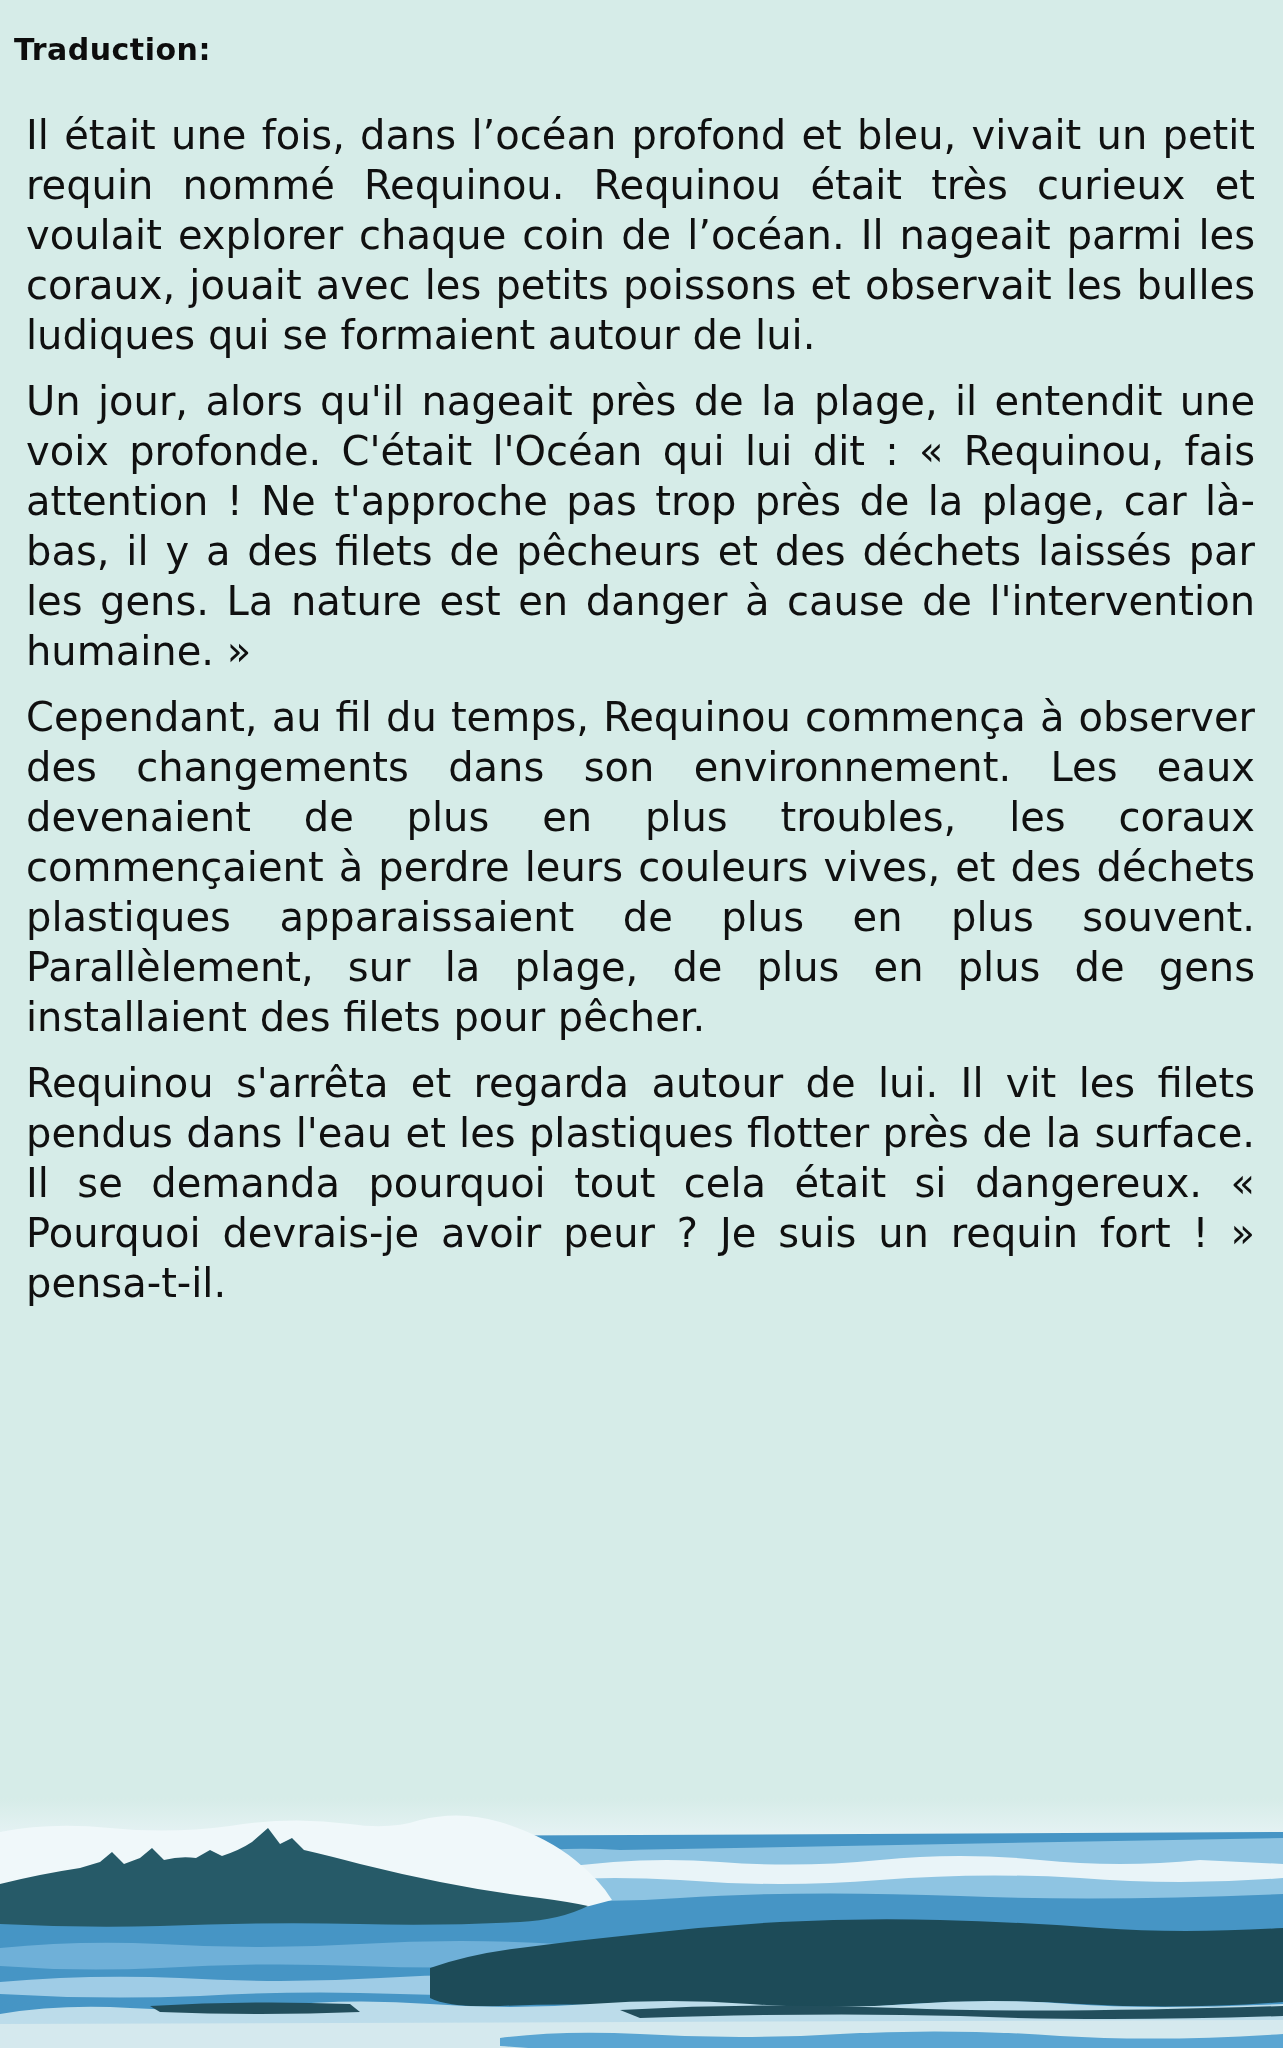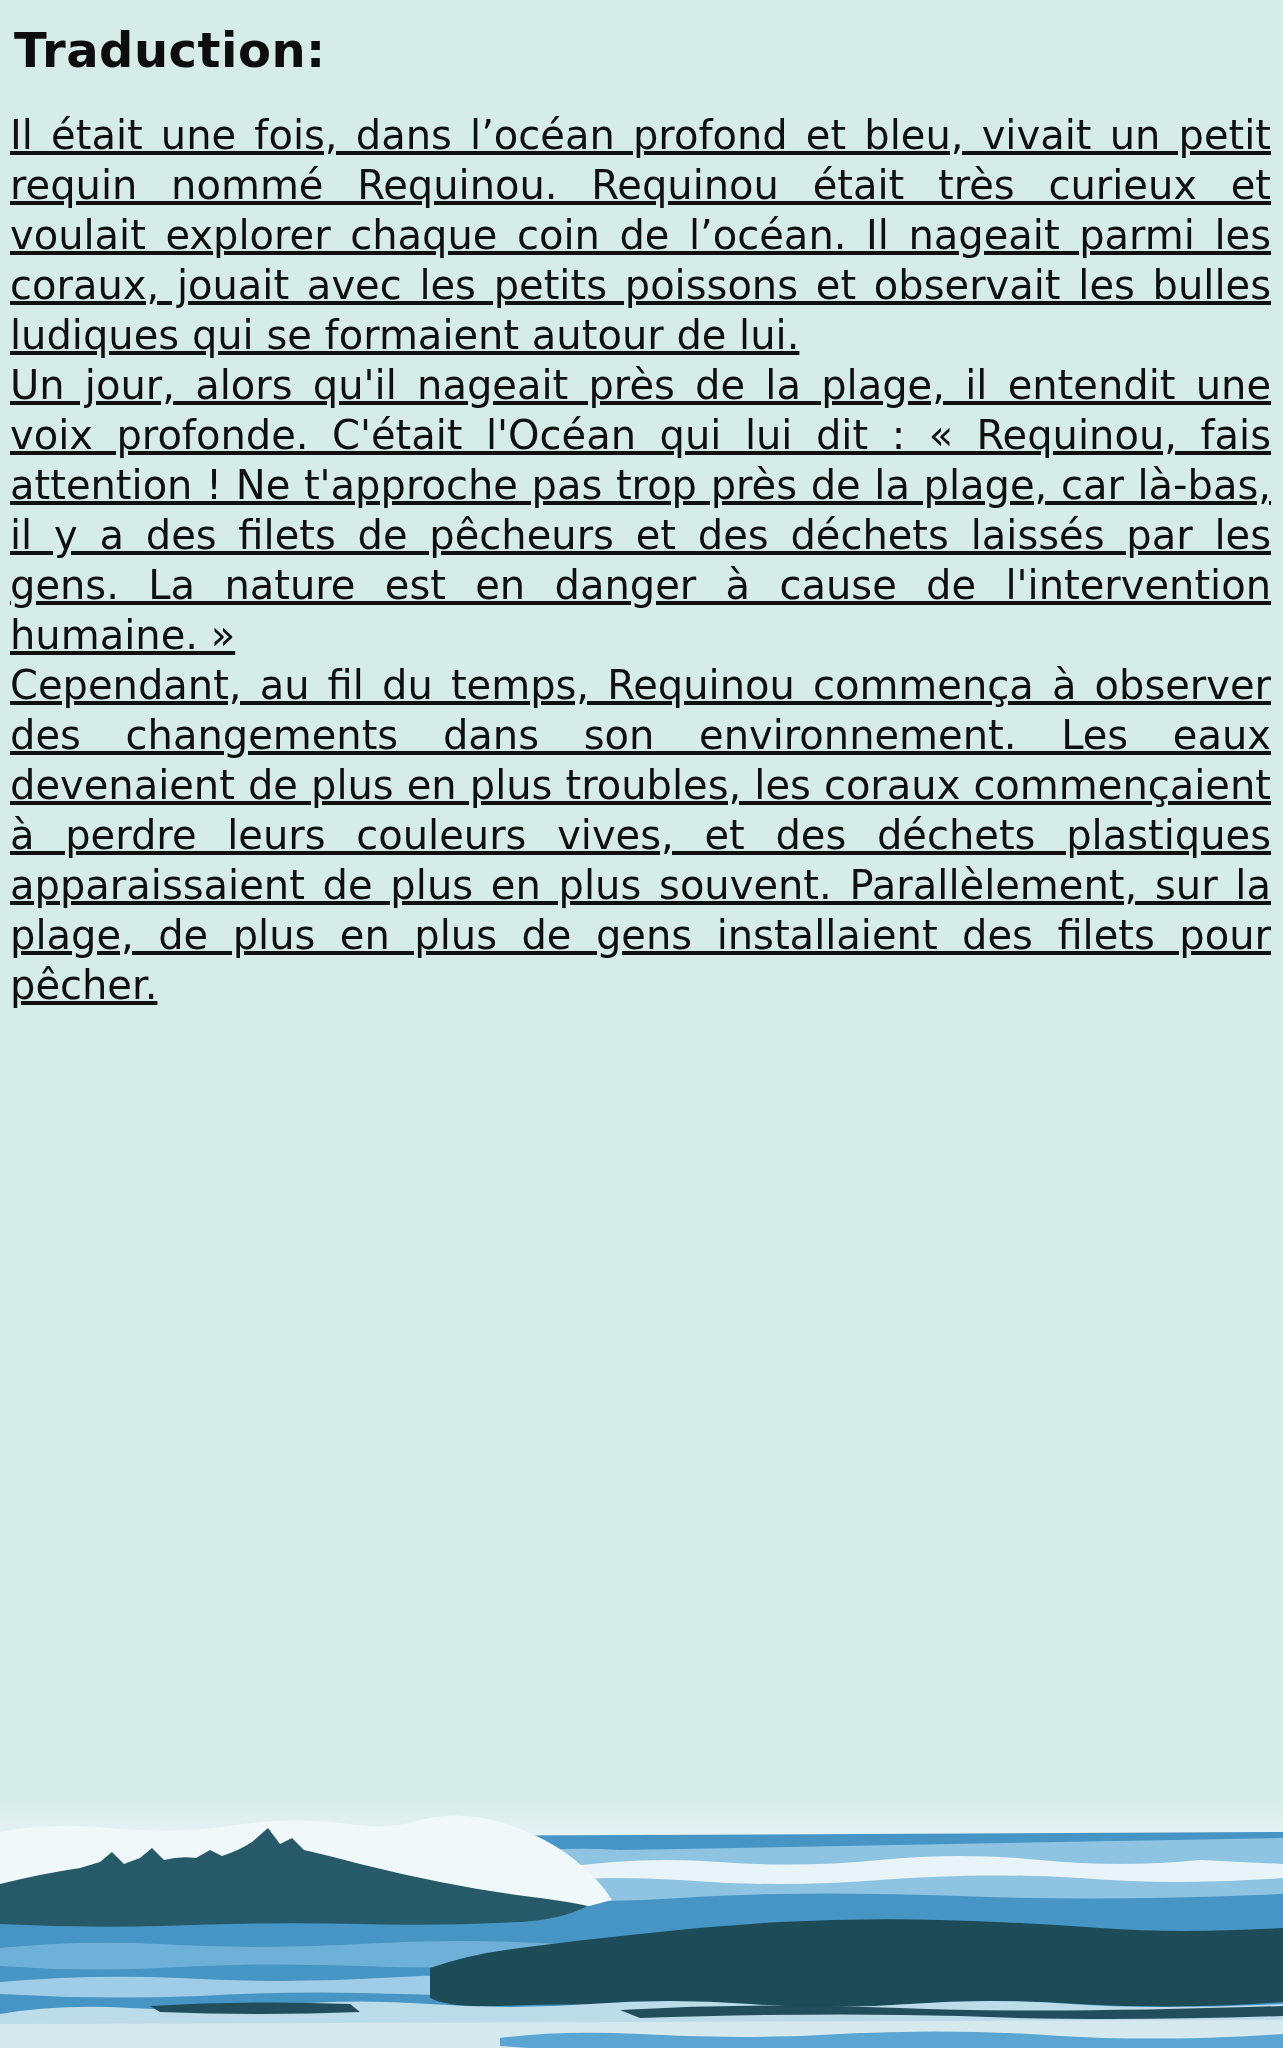--- a/index.html
+++ b/index.html
@@ -13,38 +13,37 @@
     background: #d6ece8;
     font-family: "DejaVu Sans", sans-serif;
   }
   .page {
     position: relative;
     width: 1283px;
     height: 2048px;
   }
   .title {
     margin: 22px 14px 0 14px;
-    font-size: 48px;
+    font-size: 30px;
     line-height: 56px;
     font-weight: 700;
     color: #0d0d0d;
     letter-spacing: 0.5px;
   }
   .story {
     margin-top: 32px;
     padding: 0 12px 0 10px;
     font-size: 40px;
     line-height: 50px;
     color: #101010;
     text-align: justify;
   }
   .story p {
-    margin: 0;
+    margin: 16px;
     padding: 0;
-    text-decoration: underline;
   }
   .waves {
     position: absolute;
     left: 0;
     bottom: 0;
     width: 1283px;
     height: 272px;
     display: block;
   }
 </style>
@@ -52,20 +51,21 @@
 <body style="background: rgb(214, 236, 232);">
 
 <div class="page">
 
   <h1 class="title">Traduction:</h1>
 
   <div class="story" style="color: rgb(16, 16, 16);">
     <p>Il était une fois, dans l’océan profond et bleu, vivait un petit requin nommé Requinou. Requinou était très curieux et voulait explorer chaque coin de l’océan. Il nageait parmi les coraux, jouait avec les petits poissons et observait les bulles ludiques qui se formaient autour de lui.</p>
     <p>Un jour, alors qu'il nageait près de la plage, il entendit une voix profonde. C'était l'Océan qui lui dit : « Requinou, fais attention ! Ne t'approche pas trop près de la plage, car là-bas, il y a des filets de pêcheurs et des déchets laissés par les gens. La nature est en danger à cause de l'intervention humaine. »</p>
     <p>Cependant, au fil du temps, Requinou commença à observer des changements dans son environnement. Les eaux devenaient de plus en plus troubles, les coraux commençaient à perdre leurs couleurs vives, et des déchets plastiques apparaissaient de plus en plus souvent. Parallèlement, sur la plage, de plus en plus de gens installaient des filets pour pêcher.</p>
+    <p>Requinou s'arrêta et regarda autour de lui. Il vit les filets pendus dans l'eau et les plastiques flotter près de la surface. Il se demanda pourquoi tout cela était si dangereux. « Pourquoi devrais-je avoir peur ? Je suis un requin fort ! » pensa-t-il.</p>
   </div>
 
   <svg class="waves" viewBox="0 0 1283 272" preserveAspectRatio="none">
     <defs>
       <linearGradient id="skyGrad" x1="0" y1="0" x2="0" y2="1">
         <stop offset="0" stop-color="#d6ece8"></stop>
         <stop offset="1" stop-color="#e7f3f5"></stop>
       </linearGradient>
     </defs>
 

